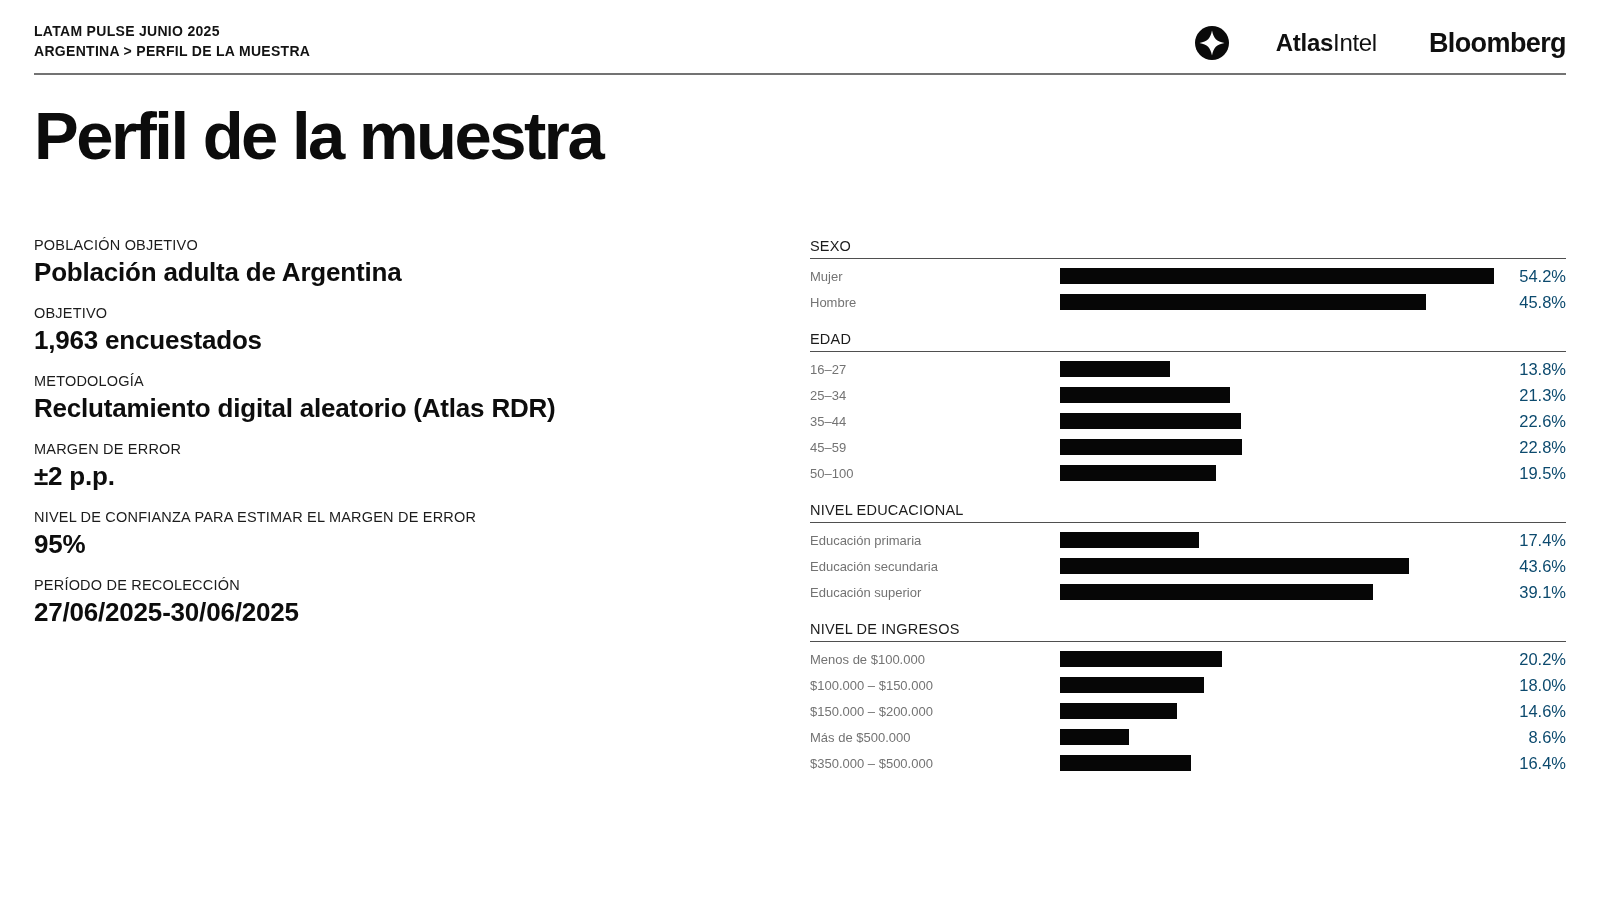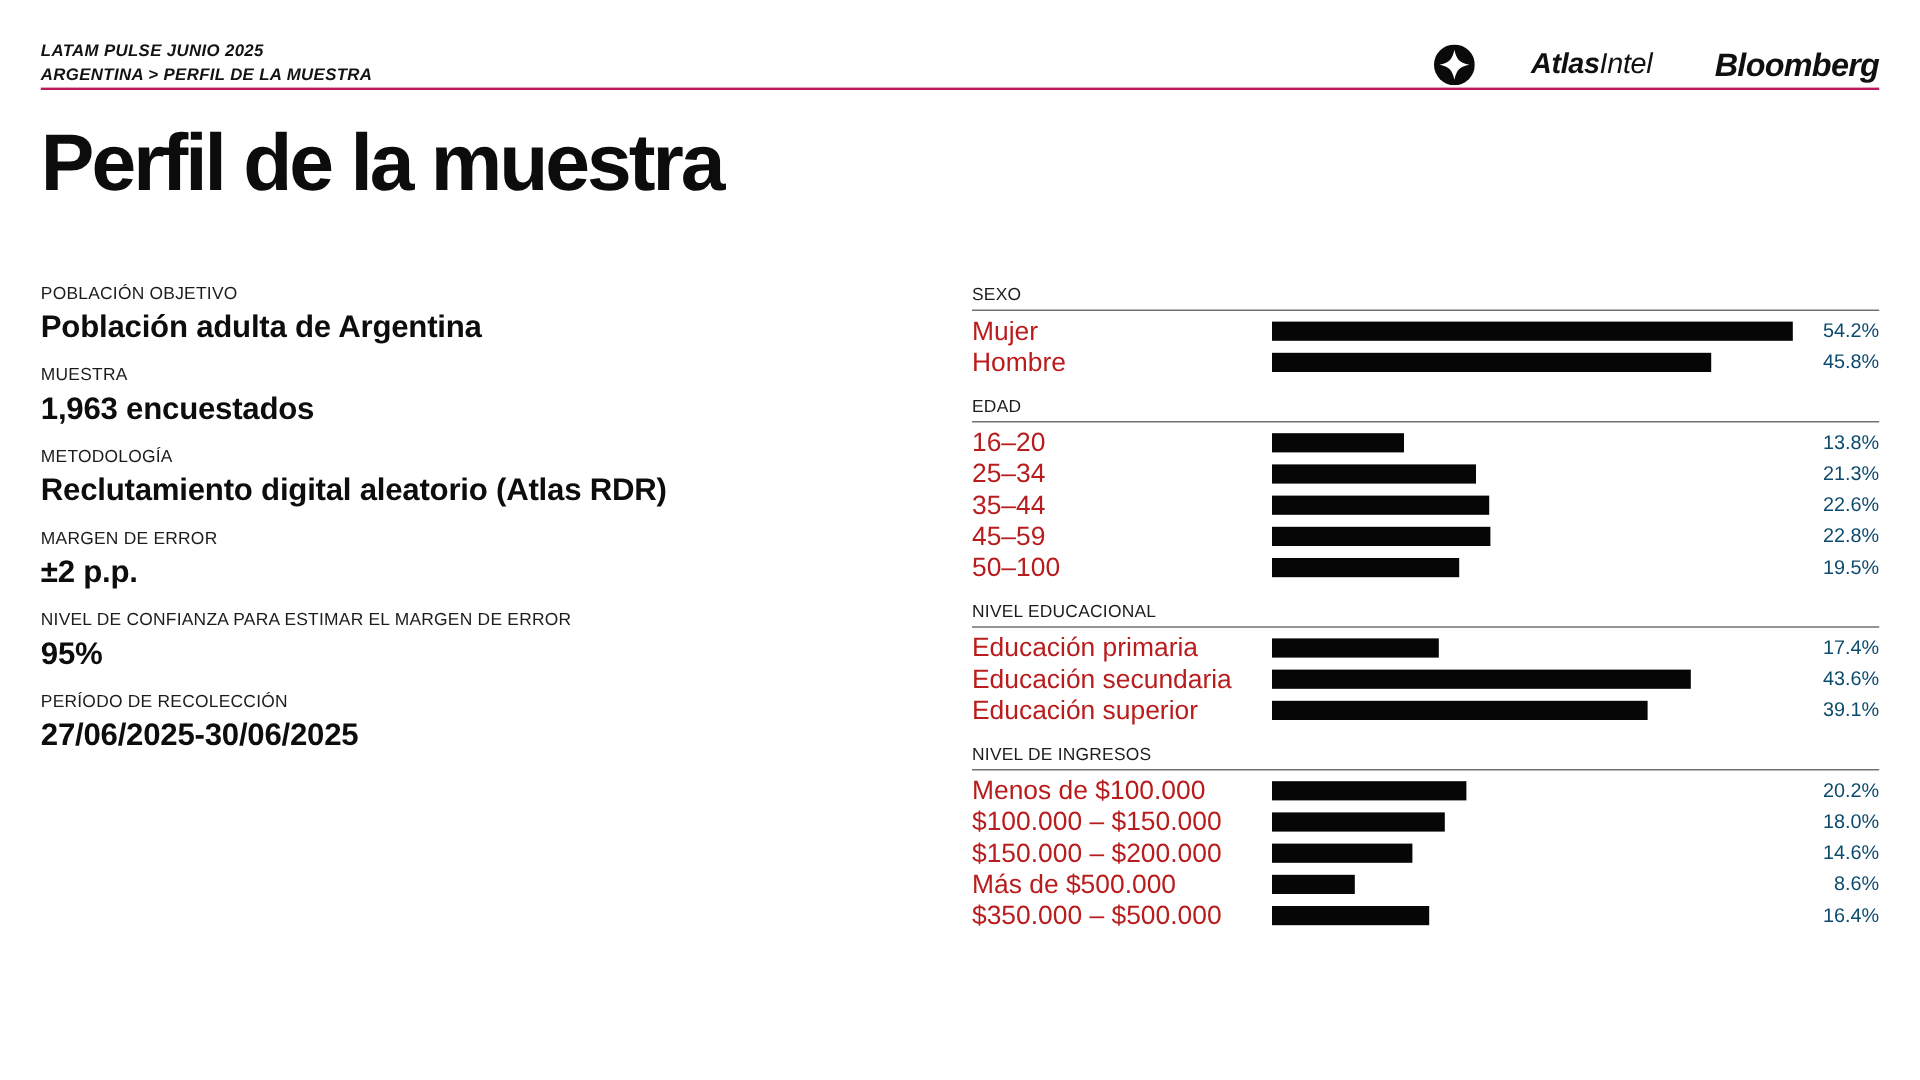--- a/index.html
+++ b/index.html
@@ -10,24 +10,23 @@
     color: #131313;
     overflow: hidden;
   }
   .page { padding: 0 34px; width: 1600px; height: 900px; }
 
   
   .topbar {
     display: flex;
     justify-content: space-between;
     align-items: flex-start;
-    padding-top: 32px;
+    padding-top: 21px;
     height: 75px;
-    border-bottom: 2px solid #be185d;
-    font-style: italic;
+    border-bottom: 2px solid #737373;
   }
   .kicker-block { font-size: 14px; font-weight: 700; letter-spacing: .3px; line-height: 20px; }
   .logos { display: flex; align-items: center; gap: 52px; padding-top: 5px; }
   .atlas { display: flex; align-items: center; gap: 9px; }
   .atlas svg { width: 34px; height: 34px; display: block; }
   .atlas-word { font-size: 24px; letter-spacing: -0.3px; color: #101010; margin-left: 38px; }
   .atlas-word .w-bold { font-weight: 700; }
   .atlas-word .w-reg  { font-weight: 400; }
   .bloomberg { font-size: 27px; font-weight: 700; letter-spacing: -0.6px; color: #101010; }
 
@@ -49,21 +48,21 @@
   .fact-value { font-size: 26px; line-height: 28px; font-weight: 700; letter-spacing: -0.2px; color: #0d0d0d; }
 
   .charts { flex: 1; padding-top: 1px; }
   .section { margin-bottom: 16px; }
   .section-title {
     font-size: 14.5px; letter-spacing: .2px; color: #1c1c1c;
     padding-bottom: 4px; margin-bottom: 4px;
     border-bottom: 1px solid #4f4f4f;
   }
   .crow { display: flex; align-items: center; height: 26px; }
-  .clabel { width: 250px; flex: none; font-size: 22px; color: #b91c1c; }
+  .clabel { width: 250px; flex: none; font-size: 13px; color: #737373; }
   .cbar-zone { flex: 1; display: flex; align-items: center; }
   .cbar { height: 16px; background: #060606; width: 0; }
   .cvalue { width: 72px; flex: none; text-align: right; font-size: 16.5px; color: #0c4a6e; }
 </style>
 </head>
 <body>
 
 <div class="page">
 
   <div class="topbar">
@@ -86,21 +85,21 @@
   <h1 class="page-title">Perfil de la muestra</h1>
 
   <div class="content">
 
     <div class="facts">
       <div class="fact">
         <div class="fact-label">POBLACIÓN OBJETIVO</div>
         <div class="fact-value">Población adulta de Argentina</div>
       </div>
       <div class="fact">
-        <div class="fact-label">MUESTRA</div>
+        <div class="fact-label">OBJETIVO</div>
         <div class="fact-value">1,963 encuestados</div>
       </div>
       <div class="fact">
         <div class="fact-label">METODOLOGÍA</div>
         <div class="fact-value">Reclutamiento digital aleatorio (Atlas RDR)</div>
       </div>
       <div class="fact">
         <div class="fact-label">MARGEN DE ERROR</div>
         <div class="fact-value">±2 p.p.</div>
       </div>
@@ -130,21 +129,21 @@
           <span class="cbar-zone">
               <span class="cbar" style="width: 366.4px; background: rgb(6, 6, 6);"></span>
             </span>
           <span class="cvalue">45.8%</span>
         </div>
       </div>
 
       <div class="section">
         <div class="section-title">EDAD</div>
         <div class="crow">
-          <span class="clabel">16–20</span>
+          <span class="clabel">16–27</span>
           <span class="cbar-zone">
               <span class="cbar" style="width: 110.4px; background: rgb(6, 6, 6);"></span>
             </span>
           <span class="cvalue">13.8%</span>
         </div>
         <div class="crow">
           <span class="clabel">25–34</span>
           <span class="cbar-zone">
               <span class="cbar" style="width: 170.4px; background: rgb(6, 6, 6);"></span>
             </span>

